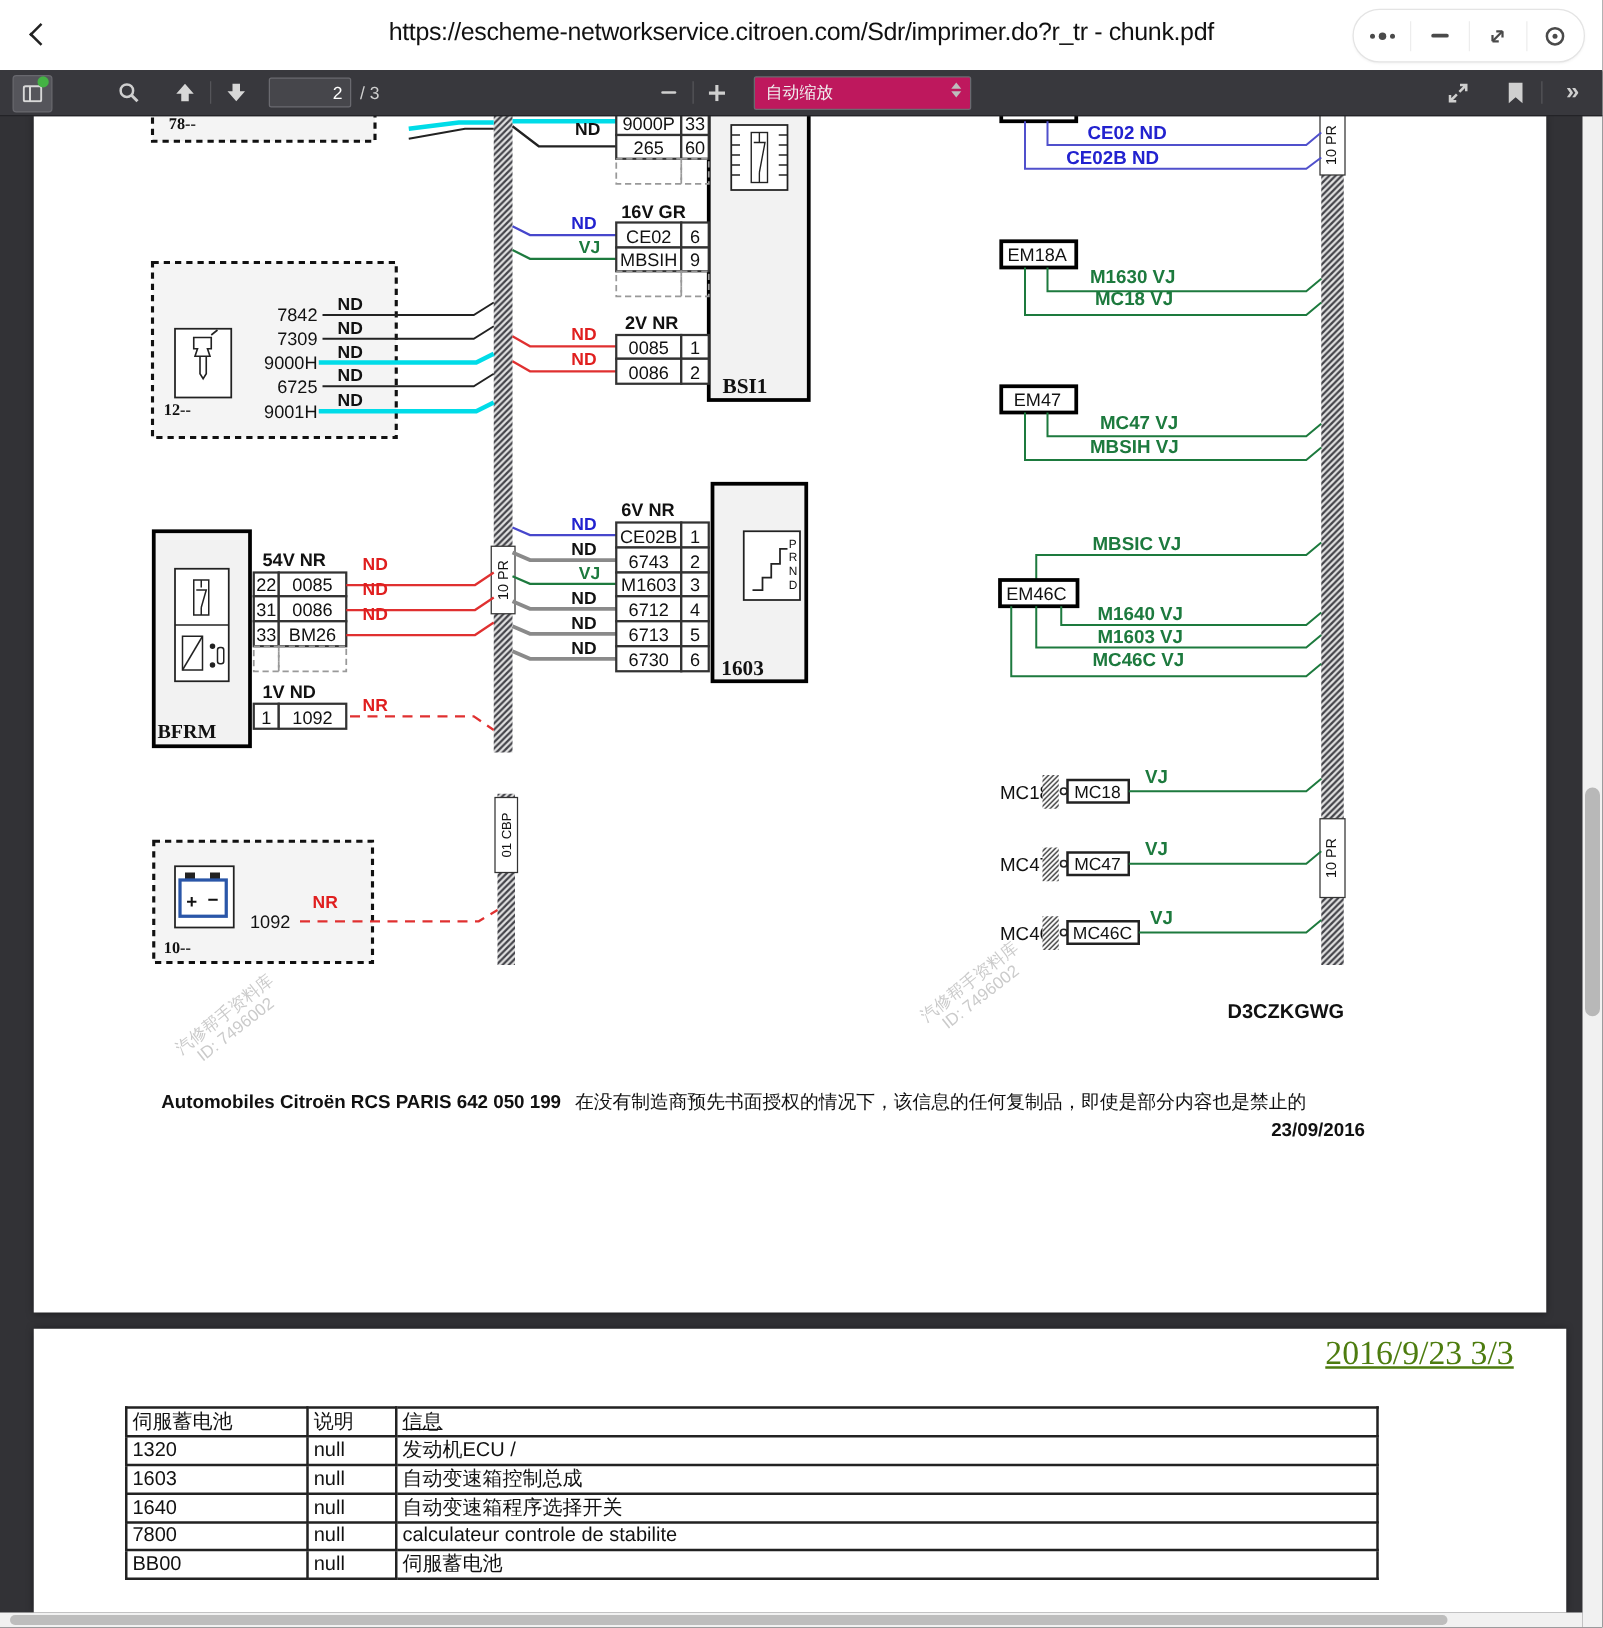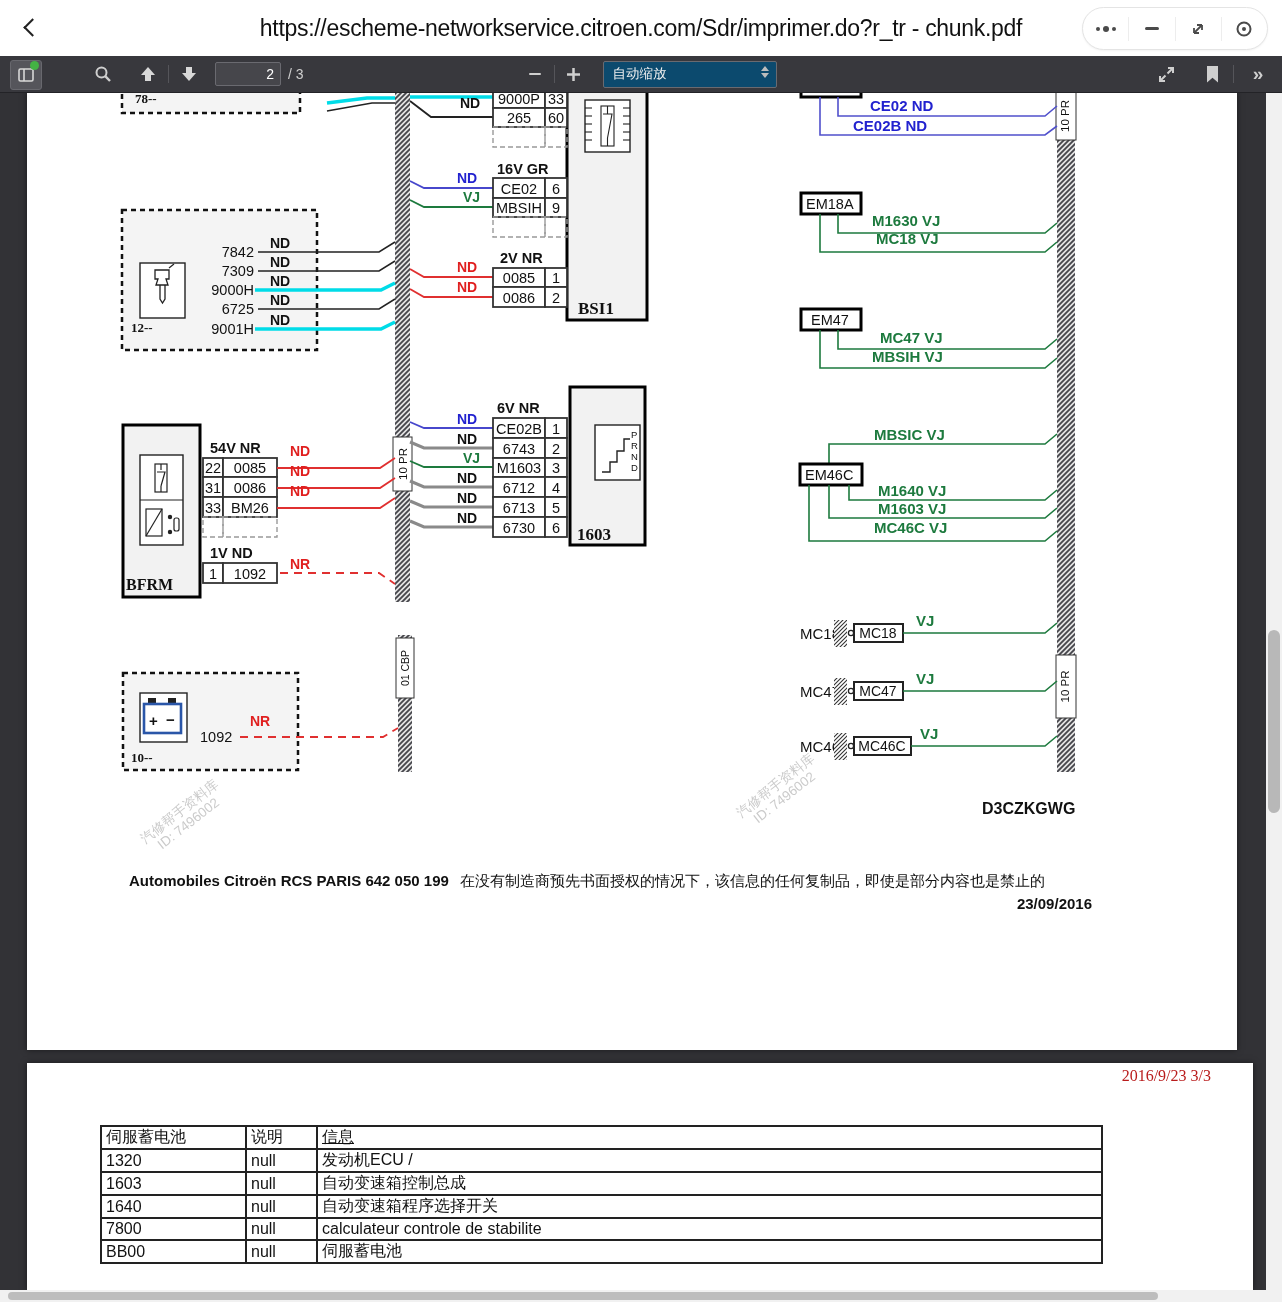--- a/index.html
+++ b/index.html
@@ -5,21 +5,21 @@
   html,body{margin:0;padding:0;}
   body{width:1282px;height:1302px;position:relative;overflow:hidden;
        font-family:"Liberation Sans",sans-serif;background:#323236;}
 
   
   .browser-bar{position:absolute;left:0;top:0;width:1282px;height:56px;background:#ffffff;
                border-bottom:1px solid #ececec;z-index:30;}
   .back-btn{position:absolute;left:20px;top:17px;width:22px;height:22px;cursor:pointer;}
   .back-btn::before{content:"";position:absolute;left:6px;top:4px;width:11px;height:11px;
       border-left:2.5px solid #222;border-bottom:2.5px solid #222;transform:rotate(45deg);}
-  .url-text{position:absolute;left:0;right:0;top:15px;text-align:center;font-size:23px;
+  .url-text{position:absolute;left:0;right:0;top:15px;text-align:center;font-size:20px;
       color:#111;letter-spacing:-0.3px;}
   .pill{position:absolute;right:14px;top:7px;height:41px;width:184px;border:1px solid #e4e4e4;
       border-radius:22px;background:#fff;display:flex;align-items:center;box-shadow:0 1px 2px rgba(0,0,0,0.05);}
   .pill .slot{flex:1;display:flex;align-items:center;justify-content:center;height:24px;cursor:pointer;}
   .pill .slot + .slot{border-left:1px solid #ededed;}
   .dots{display:flex;align-items:center;gap:3px;}
   .dots i{display:block;border-radius:50%;background:#4a4a4a;}
   .dots i:nth-child(1){width:4px;height:4px;}
   .dots i:nth-child(2){width:6px;height:6px;}
   .dots i:nth-child(3){width:4px;height:4px;}
@@ -29,35 +29,35 @@
   .pdf-toolbar{position:absolute;left:0;top:56px;width:1282px;height:36px;background:#38383d;
       border-bottom:1px solid #232327;z-index:30;display:flex;align-items:center;color:#d6d6d6;}
   .tb-btn{height:28px;display:flex;align-items:center;justify-content:center;cursor:pointer;}
   .sidebar-btn{position:absolute;left:10px;top:4px;width:30px;height:28px;background:#55555b;
       border:1px solid #68686e;border-radius:3px;}
   .green-dot{position:absolute;right:2px;top:0px;width:9px;height:9px;border-radius:50%;background:#44b344;}
   .tb-sep{width:1px;height:18px;background:#55555a;margin:0 6px;}
   .page-input{width:58px;height:22px;background:#46464b;border:1px solid #6a6a70;border-radius:2px;
       color:#fff;font-size:14px;text-align:right;padding:0 6px 0 0;outline:none;}
   .page-total{font-size:14px;color:#cfcfcf;margin-left:7px;}
-  .zoom-select{height:25px;width:172px;background:#0c4a6e;border:1px solid #6a6a70;border-radius:2px;
+  .zoom-select{height:25px;width:172px;background:#be185d;border:1px solid #6a6a70;border-radius:2px;
       display:flex;align-items:center;cursor:pointer;position:relative;}
   .zoom-select .lbl{font-size:13.5px;color:#f0f0f0;padding-left:9px;}
   .spinner{position:absolute;right:7px;top:4px;display:flex;flex-direction:column;gap:2px;}
   .spinner .up{width:0;height:0;border-left:4px solid transparent;border-right:4px solid transparent;border-bottom:5px solid #bdbdbd;}
   .spinner .dn{width:0;height:0;border-left:4px solid transparent;border-right:4px solid transparent;border-top:5px solid #bdbdbd;}
   .chevrons{font-size:19px;color:#cfcfcf;font-weight:bold;}
 
   
   .viewer{position:absolute;left:0;top:92px;width:1282px;height:1210px;background:#323236;overflow:hidden;}
   .page{position:absolute;background:#ffffff;box-shadow:0 0 6px rgba(0,0,0,0.5);overflow:hidden;}
   .page2{left:27px;top:0;width:1210px;height:958px;}
   .page3{left:27px;top:971px;width:1226px;height:227px;}
 
-  .p3-date{position:absolute;right:42px;top:4px;font-family:"Liberation Serif",serif;font-size:16px;color:#b91c1c;}
+  .p3-date{position:absolute;right:42px;top:4px;font-family:"Liberation Serif",serif;font-size:27px;color:#4d7c0f;text-decoration:underline;}
   .p3-table{position:absolute;left:73px;top:62px;border-collapse:collapse;font-size:16px;color:#111;}
   .p3-table td{border:2px solid #222;padding:0 4px;height:20px;vertical-align:middle;white-space:nowrap;}
   .c1{width:135px;} .c2{width:61px;} .c3{width:775px;text-decoration:underline;}
 
   
   .vscroll{position:absolute;right:0;top:92px;width:16px;height:1210px;background:#f1f1f1;z-index:25;}
   .vthumb{position:absolute;left:2px;top:538px;width:12px;height:183px;background:#b8b8b8;border-radius:6px;}
   .hscroll{position:absolute;left:0;top:1290px;width:1266px;height:12px;background:#f1f1f1;z-index:25;}
   .hthumb{position:absolute;left:8px;top:2px;width:1150px;height:8px;background:#bdbdbd;border-radius:4px;}
 

